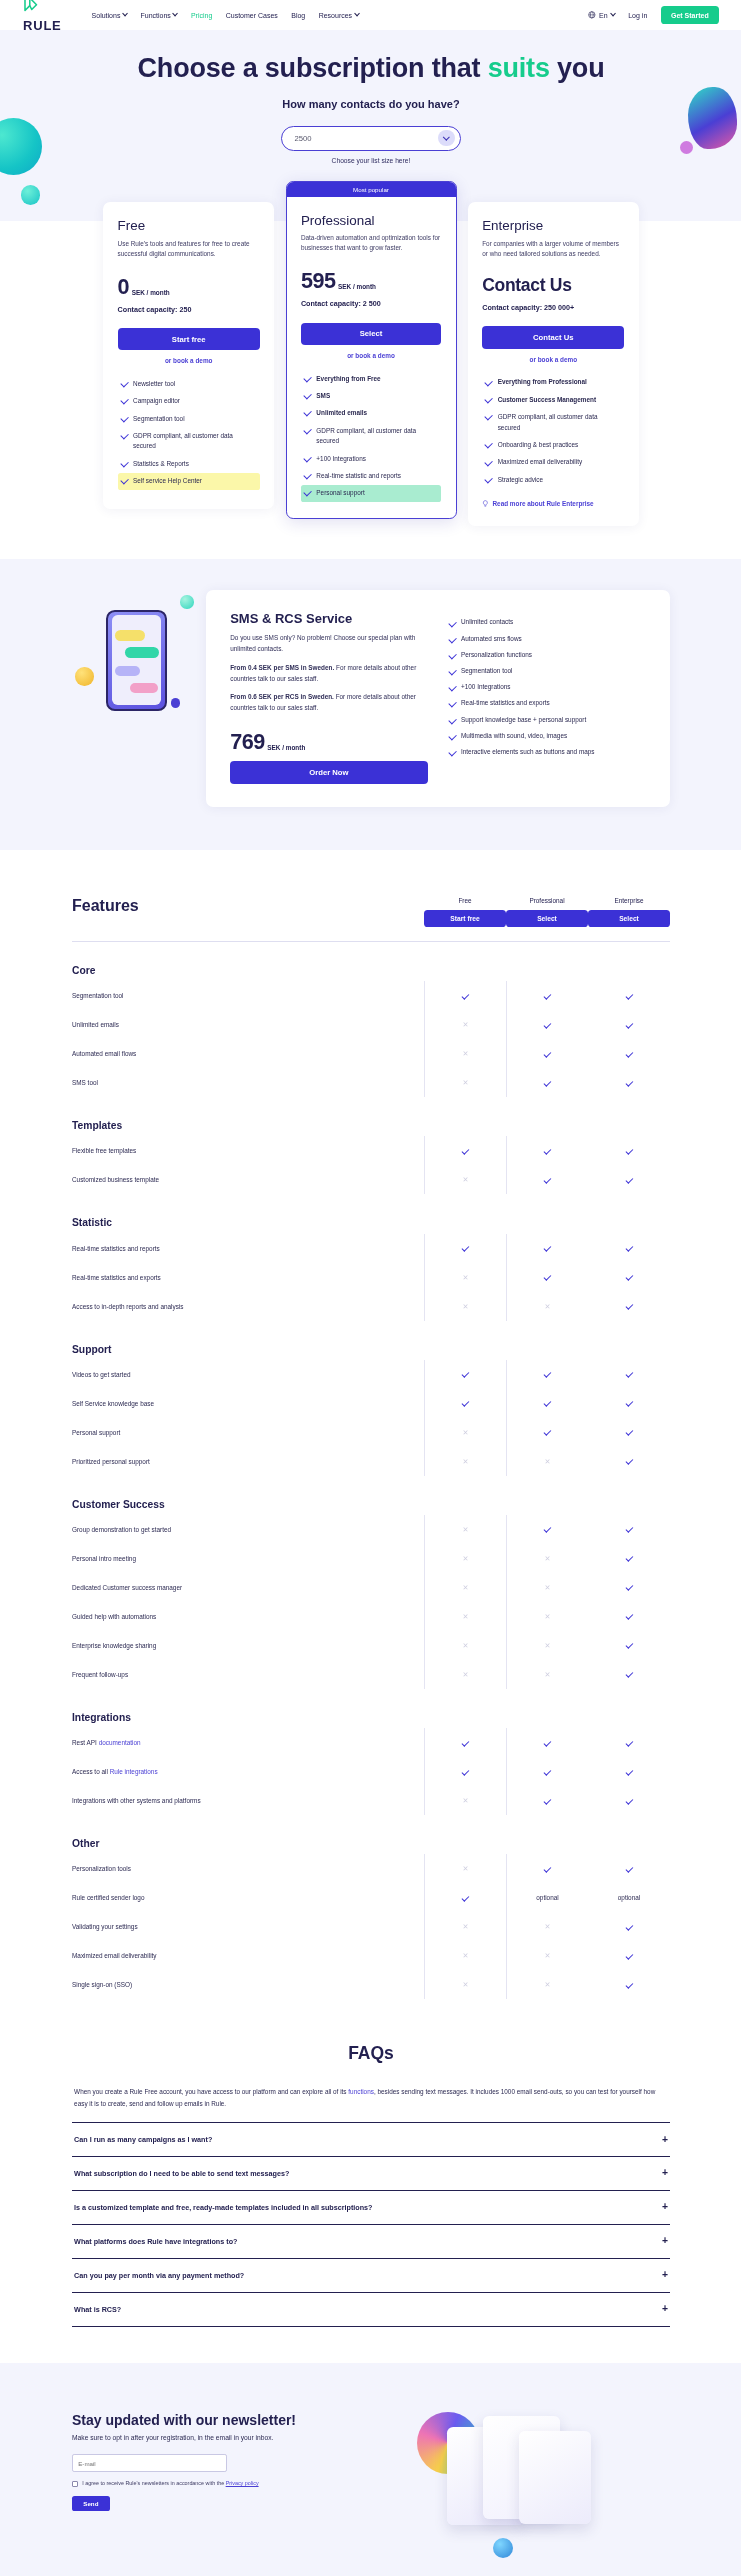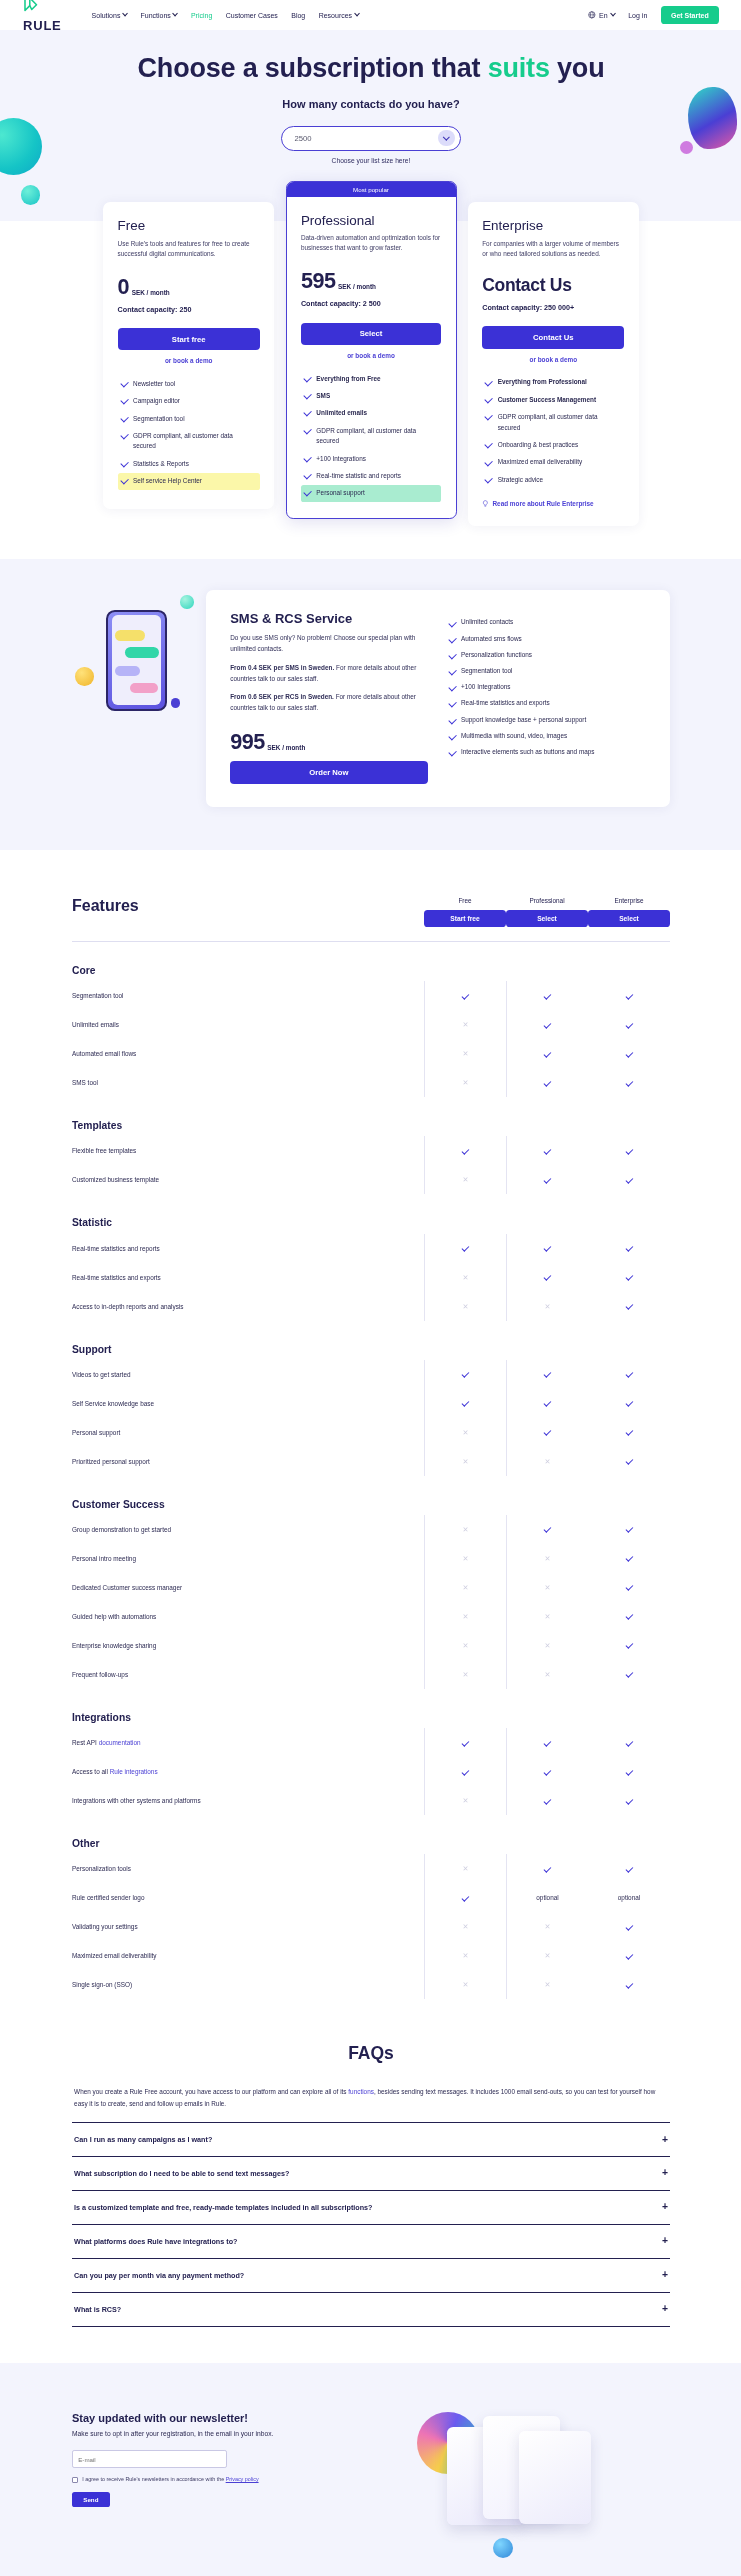--- a/index.html
+++ b/index.html
@@ -199,21 +199,21 @@
     font-size: 7.2px; font-weight: 700; color: #232050;
   }
   .faq-q .sign { margin-left: auto; font-size: 10.3px; font-weight: 700; line-height: 1; }
   .faq-a { font-size: 6.4px; line-height: 1.95; color: #2c2a52; padding: 0 2.1px 11.3px; }
   .faq-a .lnk { color: #4a3fd4; }
 
   
   .news-section { background: #f3f4fd; padding: 44px 0 36px; position: relative; overflow: hidden; }
   .news-wrap { width: 598px; margin: 0 auto; display: flex; gap: 20.6px; align-items: flex-start; }
   .news-left { width: 54%; padding-top: 5.2px; }
-  .news-left h2 { font-size: 11px; font-weight: 700; color: #232050; }
+  .news-left h2 { font-size: 14px; font-weight: 700; color: #232050; }
   .news-left p { font-size: 6.7px; color: #2c2a52; margin-top: 6.2px; }
   .news-input {
     width: 155px; height: 17.5px; background: #fff; border: 0.5px solid #c9c8e4; border-radius: 2.1px;
     margin-top: 13.4px; font-size: 6.2px; padding: 0 5.2px; color: #6b6a86; font-family: inherit;
   }
   .consent { display: flex; align-items: flex-start; gap: 4.1px; margin-top: 8.2px; font-size: 5.4px; color: #3d3b63; }
   .consent .box { width: 6.2px; height: 6.2px; border: 0.5px solid #8a88ad; border-radius: 1px; background: #fff; flex: none; margin-top: 0.5px; }
   .consent .lnk { color: #4a3fd4; text-decoration: underline; }
   .send-btn { background: #3b31d6; color: #fff; border: none; border-radius: 2.6px; padding: 4.1px 11.3px; font-size: 6.2px; font-weight: 600; margin-top: 9.3px; cursor: pointer; }
   .news-illus { flex: 1; position: relative; height: 155px; }
@@ -447,21 +447,21 @@
       <div class="illus-dot d3"></div>
     </div>
 
     <div class="sms-card">
       <div class="sms-left">
         <h3>SMS &amp; RCS Service</h3>
         <p>Do you use SMS only? No problem! Choose our special plan with unlimited contacts.</p>
         <p><b>From 0.4 SEK per SMS in Sweden.</b><span> For more details about other countries talk to our sales staff.</span></p>
         <p><b>From 0.6 SEK per RCS in Sweden.</b><span> For more details about other countries talk to our sales staff.</span></p>
         <div class="sms-price">
-          <span class="price-num">995</span>
+          <span class="price-num">769</span>
           <span class="price-unit">SEK / month</span>
         </div>
         <button class="order-btn">Order Now</button>
       </div>
       <div class="sms-right">
         <div class="sms-feat">
             <span class="tick"></span>
             <span>Unlimited contacts</span>
           </div>
         <div class="sms-feat">

